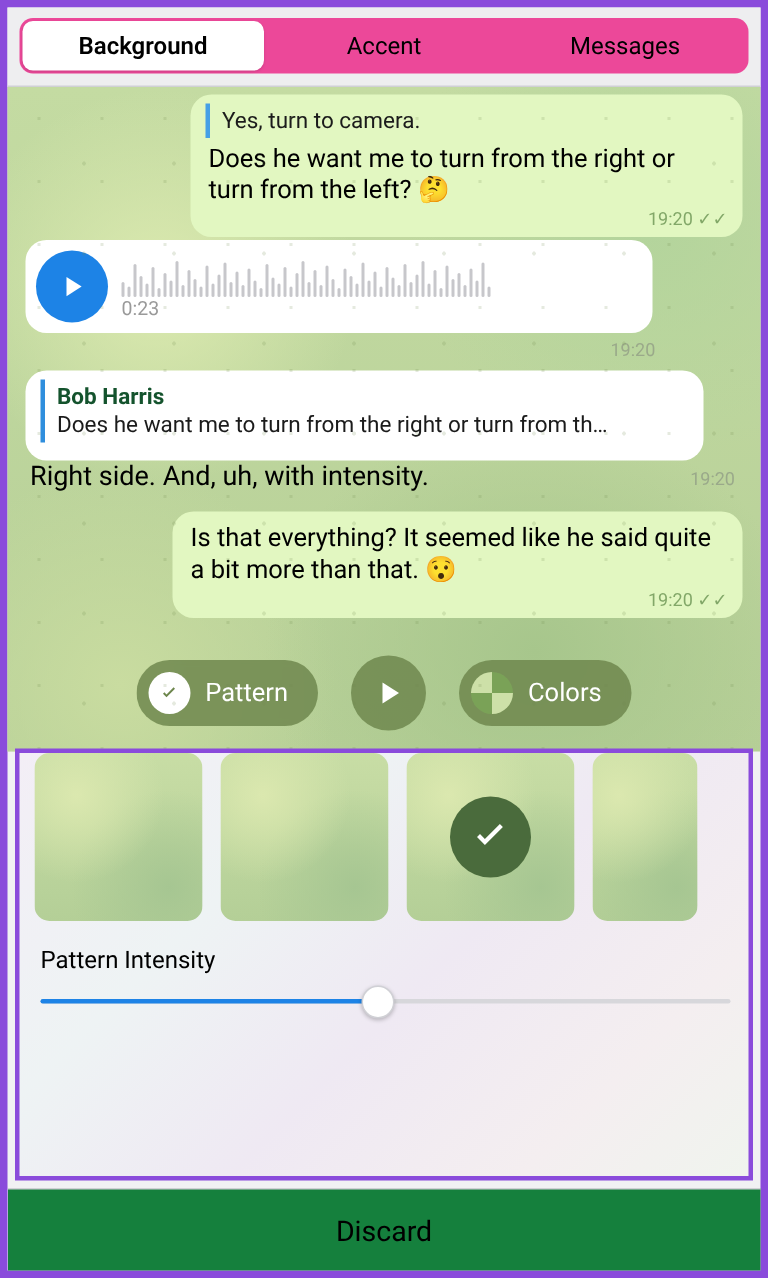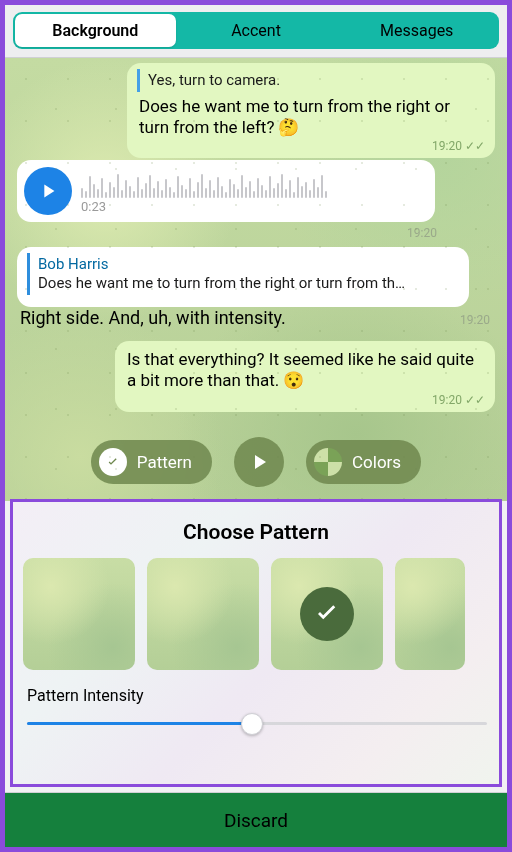--- a/index.html
+++ b/index.html
@@ -1,20 +1,20 @@
 <!DOCTYPE html>
 <html><head>
 <meta charset="utf-8">
 <style>
 *{box-sizing:border-box;margin:0;padding:0;font-family:-apple-system,BlinkMacSystemFont,"Segoe UI",Roboto,Helvetica,Arial,sans-serif;}
 html,body{width:512px;height:852px;overflow:hidden;}
 .frame{width:512px;height:852px;border:5px solid #8a4bdb;position:relative;background:#f1f1f3;}
 
 .seg-bar{background:#eeeef0;padding:7px 8px 8px 8px;border-bottom:1px solid #d0d0d5;}
-.seg{display:flex;background:#14b8a6;border-radius:9px;padding:2px;}
+.seg{display:flex;background:#ec4899;border-radius:9px;padding:2px;}
 .seg-item{flex:1;text-align:center;padding:7px 0;font-size:16px;color:#000;border-radius:7px;cursor:pointer;}
 .seg-item.active{background:#fff;font-weight:600;box-shadow:0 1px 2px rgba(0,0,0,.12);}
 
 .chat{position:relative;height:443px;overflow:hidden;
   background:
     radial-gradient(ellipse 220px 220px at 20% 30%, #dceab0 0%, transparent 60%),
     radial-gradient(ellipse 250px 250px at 85% 20%, #b3d49c 0%, transparent 65%),
     radial-gradient(ellipse 300px 260px at 70% 85%, #a7c68c 0%, transparent 60%),
     radial-gradient(ellipse 240px 240px at 15% 90%, #c9dca0 0%, transparent 60%),
     linear-gradient(#c4dba2,#b6cf97);
@@ -24,21 +24,21 @@
     radial-gradient(circle 1.2px,#6d8b4f 1.2px,transparent 1.3px);
   background-size:42px 42px,60px 60px;background-position:0 0,21px 21px;}
 
 .bub{position:absolute;border-radius:14px;padding:8px 12px 20px 12px;font-size:17px;line-height:1.25;}
 .bub .ts{position:absolute;bottom:4px;right:10px;font-size:12px;color:#8aa06e;}
 .bub.out{background:#e2f7c1;right:12px;}
 .bub.out .ts{color:#82a768;}
 .ticks{display:inline-block;margin-left:3px;}
 .bub.in{background:#fff;left:12px;}
 .reply-bar{border-left:3px solid #45a0e6;padding:2px 0 2px 8px;margin:-2px 0 4px -2px;font-size:15px;color:#1b1b1b;}
-.reply-name{color:#0369a1;font-weight:400;}
+.reply-name{color:#14532d;font-weight:700;}
 
 .voice{background:#fff;left:12px;width:418px;height:62px;}
 .voice .play{width:48px;height:48px;border-radius:50%;background:#1d83e6;position:absolute;left:7px;top:7px;display:flex;align-items:center;justify-content:center;}
 .voice .dur{position:absolute;left:64px;bottom:7px;font-size:13px;color:#9a9a9a;margin-top:36px;}
 .voice .wave{position:absolute;left:64px;top:12px;height:26px;display:flex;align-items:flex-end;gap:2px;}
 .voice .wave span{width:2px;background:#c7c7cb;border-radius:1px;}
 
 .plain{position:absolute;left:15px;font-size:18px;color:#000;}
 .plain .ts{font-size:12px;color:#9aa98a;margin-left:18px;}
 
@@ -197,21 +197,20 @@
           </svg>
     </div>
     <div class="pill">
       <span class="circ" style="background:conic-gradient(#7aa257 0 90deg,#cde0a8 90deg 180deg,#7aa257 180deg 270deg,#cde0a8 270deg 360deg);"></span>
       <span>Colors</span>
     </div>
   </div>
 </div>
 
 <div class="panel">
-  <h2>Choose Pattern</h2>
   <div class="thumbs">
     <div class="thumb"></div>
     <div class="thumb"></div>
     <div class="thumb sel">
       <div class="check">
         <svg width="30" height="30" viewBox="0 0 24 24">
               <path d="M9 16.2l-4.2-4.2 1.6-1.6L9 13l8-8 1.6 1.6z" fill="#fff"></path>
             </svg>
       </div>
     </div>

